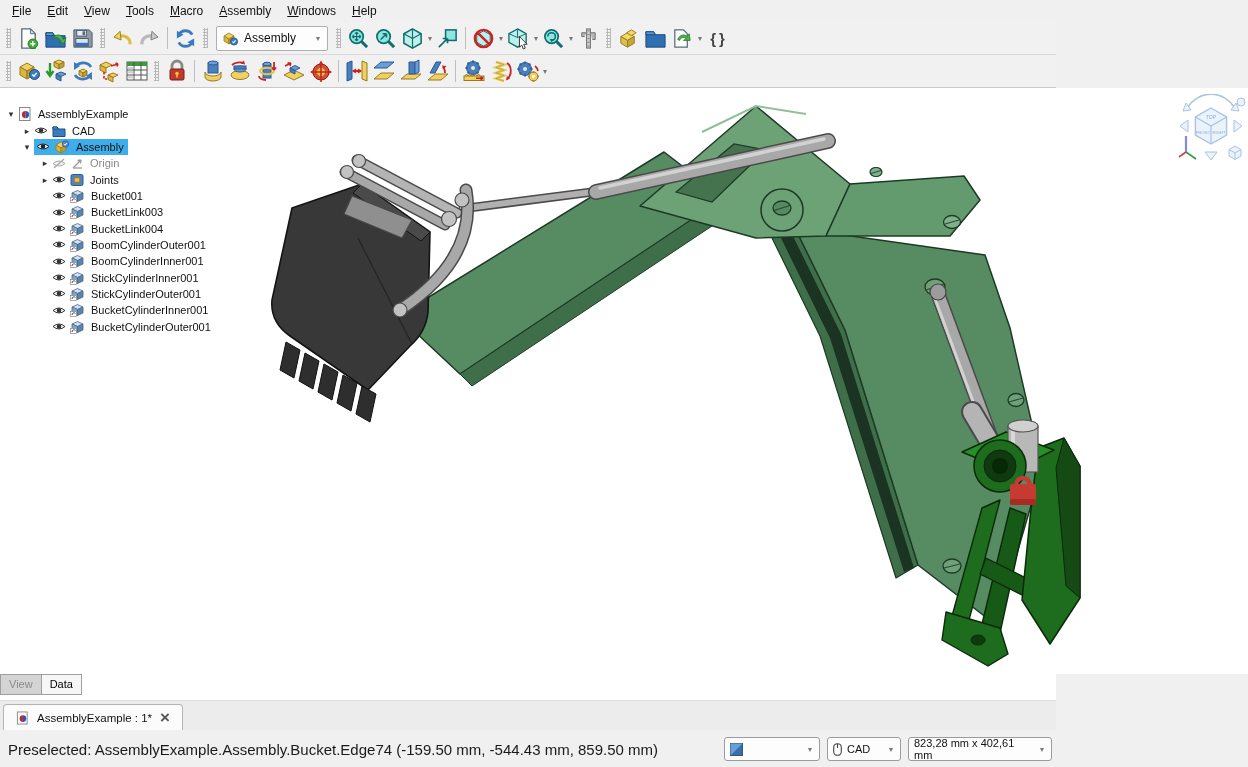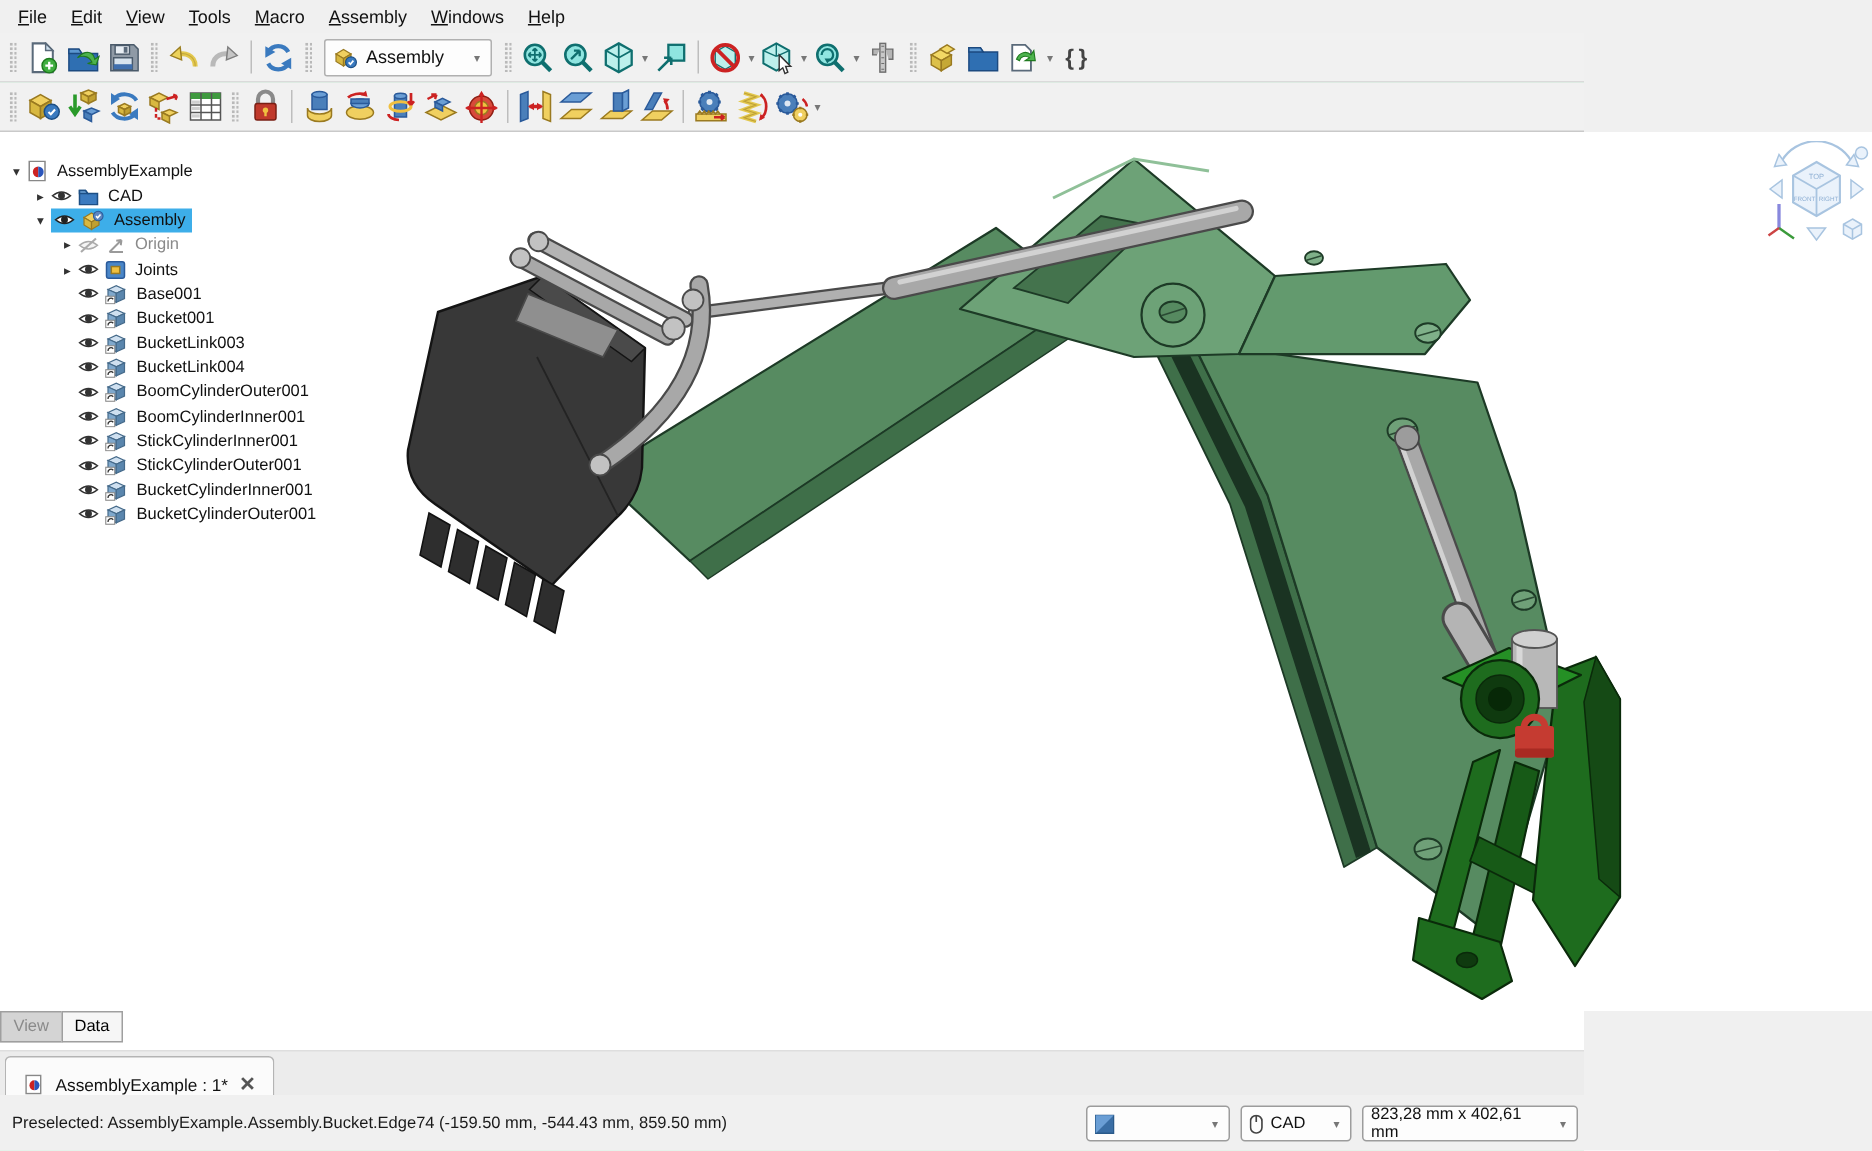--- a/index.html
+++ b/index.html
@@ -1,17 +1,17 @@
 <!DOCTYPE html>
 <html><head>
 <meta charset="utf-8">
 <style>
   html,body{margin:0;padding:0;}
   body{width:1248px;height:767px;overflow:hidden;font-family:"Liberation Sans",sans-serif;background:#f0f0f0;}
-  .window{position:relative;width:1056px;height:767px;background:#86efac;}
+  .window{position:relative;width:1056px;height:767px;background:#ef4444;}
 
   
   .menubar{height:22px;display:flex;align-items:center;background:#f0f0f0;padding-left:4px;}
   .menu-item{display:inline-block;padding:2px 8px;font-size:12px;color:#111;}
   .menu-item::first-letter{text-decoration:underline;}
 
   
   .toolbar{height:32px;display:flex;align-items:center;background:#f1f1f1;padding-left:2px;}
   .toolbar.row1{border-bottom:1px solid #dadada;}
   .toolbar.row2{border-bottom:1px solid #c9c9c9;}
@@ -40,26 +40,26 @@
   .bold{font-weight:normal;}
   .gray{color:#8a8a8a;}
   .hl{display:flex;align-items:center;background:#3daee9;padding:1px 2px 1px 2px;}
 
   
   .panel-tabs{height:26px;background:#ffffff;display:flex;align-items:flex-start;padding-left:0;}
   .ptab{font-size:11px;border:1px solid #9f9f9f;padding:3px 8px 4px 8px;margin-right:-1px;}
   .ptab.inactive{background:#d4d4d4;color:#8a8a8a;}
   .ptab.active{background:#f6f6f6;color:#000;}
   .mdi-bar{height:29px;background:#ececec;border-top:1px solid #dedede;display:flex;align-items:flex-end;}
-  .mdi-tab{height:25px;margin-left:3px;background:#fbfbfb;border:1px solid #b4b4b4;border-bottom:none;border-radius:4px 4px 0 0;display:flex;align-items:flex-end;gap:8px;padding:0 12px;font-size:11.5px;color:#111;}
+  .mdi-tab{height:25px;margin-left:3px;background:#fbfbfb;border:1px solid #b4b4b4;border-bottom:none;border-radius:4px 4px 0 0;display:flex;align-items:center;gap:8px;padding:0 12px;font-size:11.5px;color:#111;}
   .mdi-close{font-size:17px;line-height:14px;color:#555;font-weight:bold;}
 
   
   .statusbar{height:38px;background:#f0f0f0;display:flex;align-items:center;padding:0 4px 0 8px;}
-  .status-msg{font-size:11px;color:#1a1a1a;}
+  .status-msg{font-size:15px;color:#1a1a1a;}
   .status-right{margin-left:auto;display:flex;gap:7px;align-items:center;}
   .combo{height:22px;min-width:60px;background:#fdfdfd;border:1px solid #9c9c9c;border-radius:3px;display:flex;align-items:center;padding:0 5px;font-size:11px;color:#111;gap:5px;}
   .combo .dd{margin-left:auto;}
 </style>
 </head>
 <body>
 
 <div class="window">
 
   <div class="menubar">
@@ -619,39 +619,20 @@
           </span>
           <span class="ticon">
             <svg width="15" height="14" viewBox="0 0 15 14">
               <polygon points="2,4 7.5,1.5 13,4 7.5,6.5" fill="#cfe0f0" stroke="#456a8a" stroke-width="0.8"></polygon>
               <polygon points="2,4 7.5,6.5 7.5,12.5 2,10" fill="#7fa8cc" stroke="#456a8a" stroke-width="0.8"></polygon>
               <polygon points="7.5,6.5 13,4 13,10 7.5,12.5" fill="#5a86ad" stroke="#456a8a" stroke-width="0.8"></polygon>
               <rect x="0.5" y="8.5" width="6" height="5" fill="#fff" stroke="#888" stroke-width="0.7"></rect>
               <path d="M2 12 a2 2 0 0 1 3.5 -1.5" fill="none" stroke="#333" stroke-width="0.9"></path>
             </svg>
           </span>
-          <span class="tlabel">Base001</span>
-        </div>
-      <div class="trow">
-          <span class="sp" style="width:52px"></span>
-          <span class="teye">
-            <svg width="14" height="11" viewBox="0 0 14 11">
-              <path d="M1 5.5 Q7 0.5 13 5.5 Q7 10.5 1 5.5 Z" fill="#fff" stroke="#333"></path>
-              <circle cx="7" cy="5.5" r="2.3" fill="#333"></circle>
-            </svg>
-          </span>
-          <span class="ticon">
-            <svg width="15" height="14" viewBox="0 0 15 14">
-              <polygon points="2,4 7.5,1.5 13,4 7.5,6.5" fill="#cfe0f0" stroke="#456a8a" stroke-width="0.8"></polygon>
-              <polygon points="2,4 7.5,6.5 7.5,12.5 2,10" fill="#7fa8cc" stroke="#456a8a" stroke-width="0.8"></polygon>
-              <polygon points="7.5,6.5 13,4 13,10 7.5,12.5" fill="#5a86ad" stroke="#456a8a" stroke-width="0.8"></polygon>
-              <rect x="0.5" y="8.5" width="6" height="5" fill="#fff" stroke="#888" stroke-width="0.7"></rect>
-              <path d="M2 12 a2 2 0 0 1 3.5 -1.5" fill="none" stroke="#333" stroke-width="0.9"></path>
-            </svg>
-          </span>
           <span class="tlabel">Bucket001</span>
         </div>
       <div class="trow">
           <span class="sp" style="width:52px"></span>
           <span class="teye">
             <svg width="14" height="11" viewBox="0 0 14 11">
               <path d="M1 5.5 Q7 0.5 13 5.5 Q7 10.5 1 5.5 Z" fill="#fff" stroke="#333"></path>
               <circle cx="7" cy="5.5" r="2.3" fill="#333"></circle>
             </svg>
           </span>

